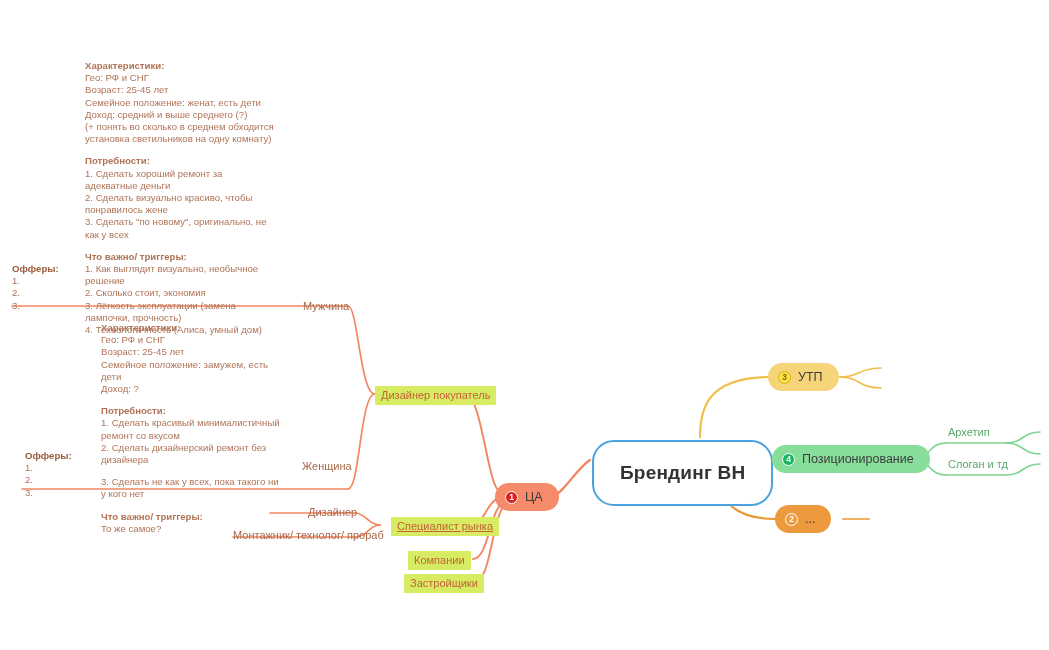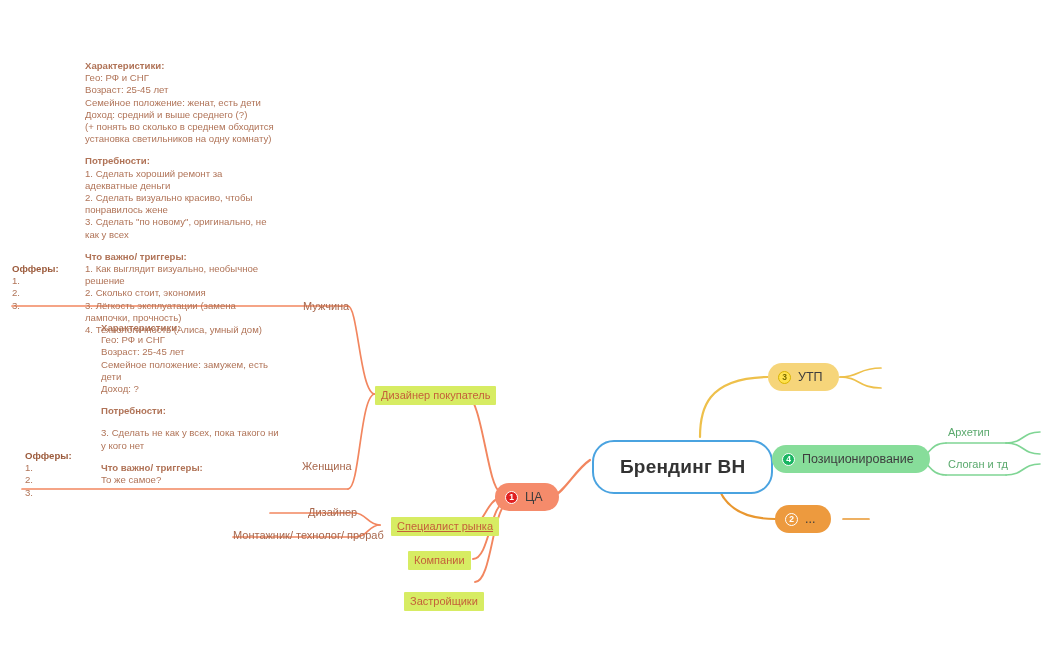--- a/index.html
+++ b/index.html
@@ -15,21 +15,21 @@
 
   .node{position:absolute;box-sizing:border-box;white-space:nowrap;}
 
   
   .root{
     border:2px solid #4aa3e0;
     background:#ffffff;
     border-radius:22px;
     color:#333333;
     font-size:19px;font-weight:bold;
-    padding:14px 26px;
+    padding:20px 26px;
     letter-spacing:.2px;
   }
 
   
   .pill{
     border-radius:17px;
     font-size:12.5px;
     color:#3d3d3d;
     padding:7px 16px 7px 10px;
     display:flex;align-items:center;gap:7px;
@@ -149,21 +149,21 @@
   </div>
 
   <div class="node pill green" style="left:772px;top:445px;">
     <span class="badge b4">4</span>
     <span>Позиционирование</span>
   </div>
 
   <div class="node hl" style="left:375px;top:386px;">Дизайнер покупатель</div>
   <div class="node hl" style="left:391px;top:517px;text-decoration:underline;">Специалист рынка</div>
   <div class="node hl" style="left:408px;top:551px;">Компании</div>
-  <div class="node hl" style="left:404px;top:592px;">Застройщики</div>
+  <div class="node hl" style="left:404px;top:574px;">Застройщики</div>
 
   <div class="node plain" style="left:303px;top:300px;">Мужчина</div>
   <div class="node plain" style="left:302px;top:460px;">Женщина</div>
 
   <div class="node plain" style="left:308px;top:506px;">Дизайнер</div>
   <div class="node plain" style="left:233px;top:529px;">Монтажник/ технолог/ прораб</div>
 
   <div class="node plain green-t" style="left:948px;top:426px;">Архетип</div>
   <div class="node plain green-t" style="left:948px;top:458px;">Слоган и тд</div>
 
@@ -201,20 +201,22 @@
   <div class="note" style="left:101px;top:322px;width:180px;">
     <div class="blk">
       <span class="ttl">Характеристики:</span>
       <span style="white-space:pre-line;">Гео: РФ и СНГ
 Возраст: 25-45 лет
 Семейное положение: замужем, есть дети
 Доход: ?</span>
     </div>
     <div class="blk">
       <span class="ttl">Потребности:</span>
+      <span style="white-space:pre-line;">1. Сделать красивый минималистичный ремонт со вкусом
+2. Сделать дизайнерский ремонт без дизайнера</span>
     </div>
     <div class="blk">
       <span style="white-space:pre-line;">3. Сделать не как у всех, пока такого ни у кого нет</span>
     </div>
     <div class="blk">
       <span class="ttl">Что важно/ триггеры:</span>
       <span style="white-space:pre-line;">То же самое?</span>
     </div>
   </div>
 

